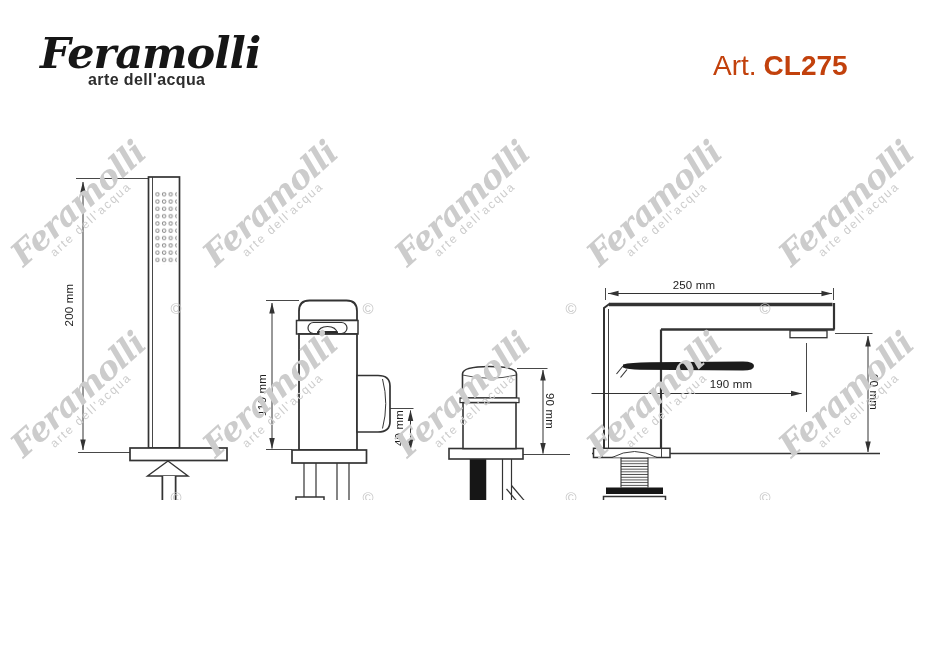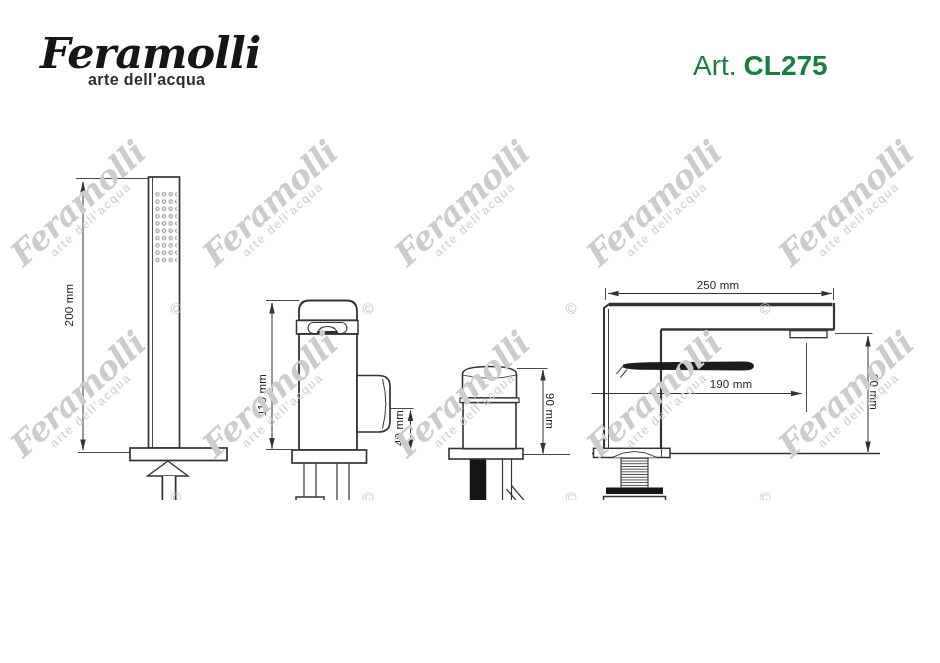--- a/index.html
+++ b/index.html
@@ -3,21 +3,21 @@
 <meta charset="utf-8">
 <style>
   html,body{margin:0;padding:0;background:#ffffff;}
   .stage{position:relative;width:940px;height:500px;background:#fff;overflow:hidden;
          font-family:"Liberation Sans",sans-serif;}
   
   .logo{position:absolute;left:40px;top:30px;z-index:6;}
   .logo-main{font-family:"DejaVu Serif",serif;font-style:italic;font-weight:700;
              font-size:43px;color:#161616;letter-spacing:-1px;line-height:1.1;}
   .logo-sub{font-size:16px;font-weight:600;color:#2d2d2d;letter-spacing:.4px;margin:-6px 0 0 48px;}
-  .article{position:absolute;left:693px;top:50px;z-index:6;font-size:28px;color:#15803d;
+  .article{position:absolute;left:713px;top:50px;z-index:6;font-size:28px;color:#c2410c;
            white-space:nowrap;}
   .article .pfx{font-weight:400;margin-right:7px;}
   .article .code{font-weight:700;}
   
   .wm-layer{position:absolute;inset:0;z-index:4;pointer-events:none;}
   .wm-tile{position:absolute;white-space:nowrap;}
   .wm-main{font-family:"DejaVu Serif",serif;font-style:italic;font-weight:600;
            font-size:33px;letter-spacing:-1px;line-height:.9;display:block;}
   .wm-sub{font-family:"Liberation Sans",sans-serif;font-size:12px;letter-spacing:1.8px;
           display:block;margin:-2px 0 0 30px;}
@@ -156,21 +156,21 @@
       <line x1="648" y1="519" x2="648" y2="541.5" stroke-width="0.9"></line>
       <line x1="586" y1="533" x2="619.5" y2="533" stroke-width="1" marker-end="url(#arw)"></line>
       <line x1="683" y1="533" x2="649.5" y2="533" stroke-width="1" marker-end="url(#arw)"></line>
     </g>
   </svg>
 
   <div class="dim r-ccw" style="left:29px;top:299px;">200 mm</div>
   <div class="dim r-ccw" style="left:222px;top:389px;">110 mm</div>
   <div class="dim r-ccw" style="left:359px;top:422px;">40 mm</div>
   <div class="dim r-cw" style="left:510px;top:405px;">90 mm</div>
-  <div class="dim" style="left:678px;top:279px;">250 mm</div>
+  <div class="dim" style="left:654px;top:279px;">250 mm</div>
   <div class="dim" style="left:691px;top:378px;text-align:center;">190 mm</div>
   <div class="dim r-cw" style="left:834px;top:386px;">90 mm</div>
   <div class="dim dia" style="left:590px;top:540px;">ø30</div>
 
   <div class="wm-layer">
       <div class="wm-tile" style="left: 82px; top: 208px; color: rgb(204, 204, 204); transform: translate(-50%, -50%) rotate(-42deg);">
         <span class="wm-main">Feramolli</span>
         <span class="wm-sub">arte dell'acqua</span>
       </div>
       <div class="wm-tile" style="left: 274px; top: 208px; color: rgb(204, 204, 204); transform: translate(-50%, -50%) rotate(-42deg);">

